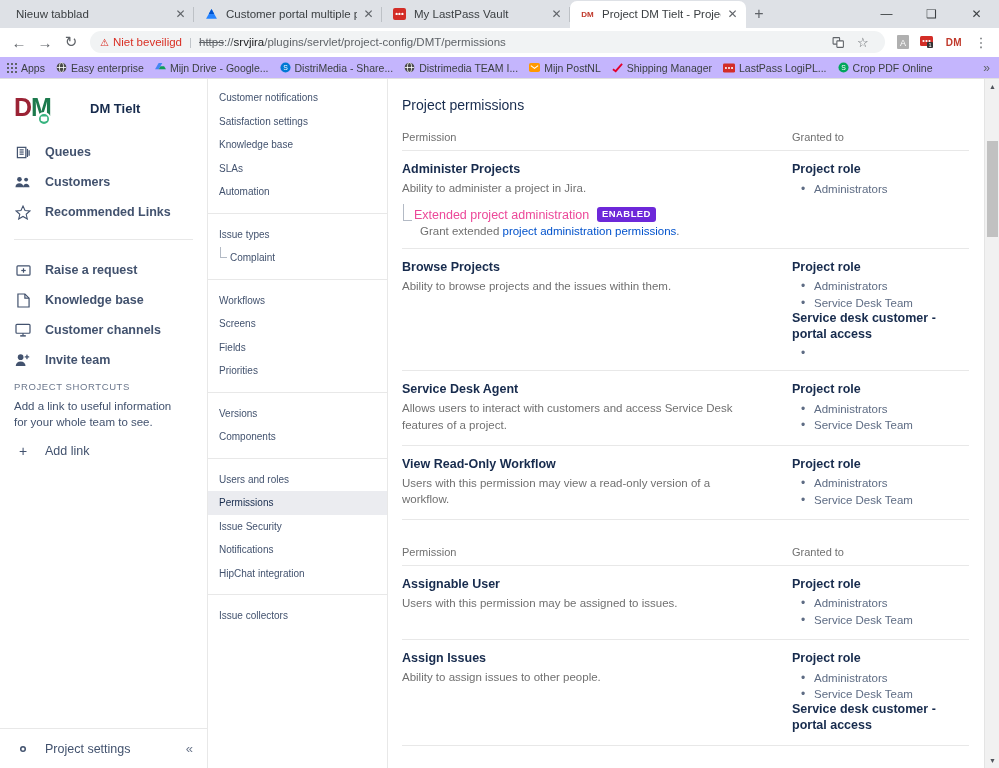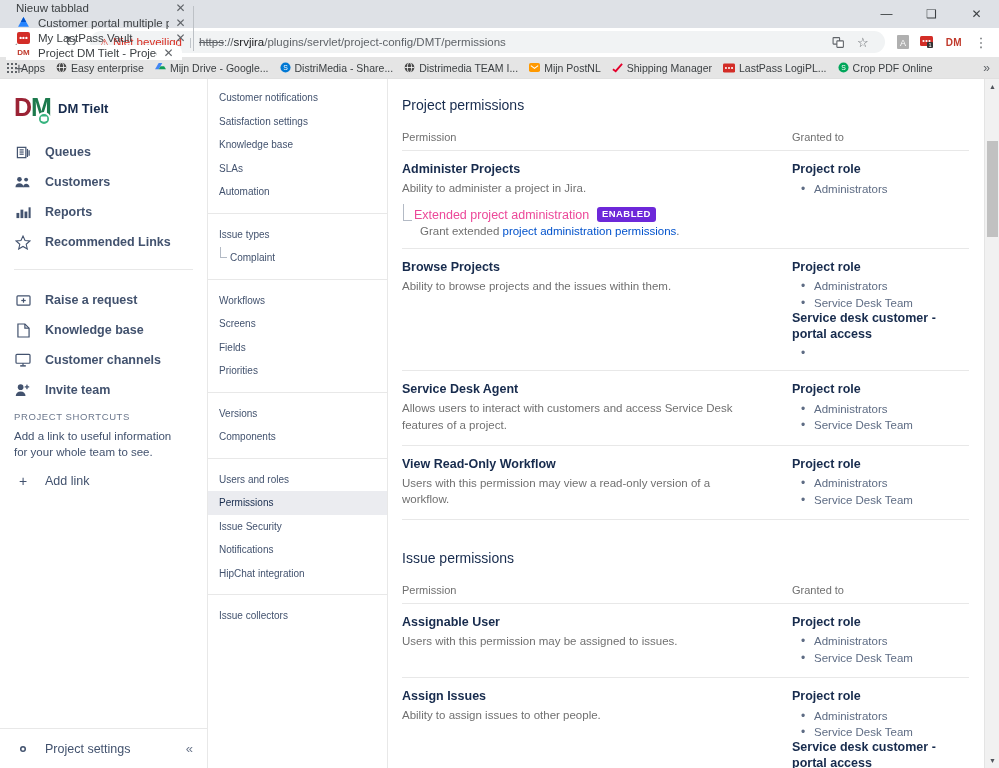--- a/index.html
+++ b/index.html
@@ -9,23 +9,22 @@
     overflow: hidden;
     font-family: "Liberation Sans", sans-serif;
     background: #fff;
   }
 
   
   #browser { width: 999px; height: 768px; display: flex; flex-direction: column; }
 
   .tabstrip {
     height: 28px; background: #dee1e6;
-    display: flex; align-items: flex-start; padding-left: 6px;
+    display: flex; align-items: center; padding-left: 6px;
     position: relative;
-    flex-direction: column;
   }
   .tab {
     height: 26px; display: flex; align-items: center;
     padding: 0 6px 0 10px; font-size: 11.5px; color: #3c4043;
     min-width: 0; position: relative;
   }
   .tab .tab-title {
     white-space: nowrap; overflow: hidden; text-overflow: clip;
     flex: 1; min-width: 0;
   }
@@ -84,21 +83,21 @@
   .tb-icon {
     width: 24px; height: 24px; display: flex; align-items: center;
     justify-content: center; font-size: 13px; color: #5f6368; flex: 0 0 24px;
   }
   .avatar-chip {
     font-size: 10px; font-weight: bold; color: #c0392b;
     padding: 0 7px; letter-spacing: .3px;
   }
 
   .bookmarks {
-    height: 22px; background: #e5e5e5; display: flex; align-items: center;
+    height: 22px; background: #c4b5fd; display: flex; align-items: center;
     padding: 0 7px; border-bottom: 1px solid #e0e0e0; font-size: 10.5px;
     color: #3c4043;
   }
   .bm {
     display: flex; align-items: center; margin-right: 11px;
     white-space: nowrap; max-width: 120px;
   }
   .bm .bmi { margin-right: 4px; display: flex; align-items: center; flex: 0 0 auto; }
   .bm-label { overflow: hidden; text-overflow: ellipsis; }
   .bm-overflow { margin-left: auto; color: #5f6368; font-size: 12px; padding-right: 2px;}
@@ -120,21 +119,21 @@
     width: 34px; height: 30px; position: relative; flex: 0 0 34px;
     margin-right: 10px;
   }
   .sb-logo .dm-d { font-size: 25px; font-weight: bold; color: #9b2335; letter-spacing: -1px; }
   .sb-logo .dm-m { font-size: 25px; font-weight: bold; color: #1d7a4d; letter-spacing: -1px; }
   .sb-logo .sd-badge {
     position: absolute; right: -3px; bottom: -3px; width: 14px; height: 14px;
     border-radius: 50%; background: #36b37e; border: 2px solid #fff;
     display: flex; align-items: center; justify-content: center;
   }
-  .sb-proj-name { font-size: 13px; font-weight: bold; color: #172b4d; }
+  .sb-proj-name { font-size: 13px; font-weight: bold; color: #172b4d; margin-left: 32px; }
 
   .sb-nav { padding-top: 4px; font-weight: bold; }
   .sb-item {
     display: flex; align-items: center; height: 30px; padding-left: 14px;
     font-size: 12.5px; color: #42526e; cursor: pointer;
   }
   .sb-ico {
     width: 18px; flex: 0 0 18px; margin-right: 13px;
     display: flex; align-items: center; justify-content: center;
     color: #42526e;
@@ -464,31 +463,20 @@
                 <circle cx="5" cy="4" r="2.6"></circle>
                 <circle cx="12.5" cy="4.3" r="2.2"></circle>
                 <path d="M0.5 13c0-3 2-4.6 4.5-4.6S9.5 10 9.5 13z"></path>
                 <path d="M9 13c.2-2.6 1.7-4 3.6-4 1.9 0 3.6 1.3 3.8 4z"></path>
               </svg>
           </span>
           <span>Customers</span>
         </div>
         <div class="sb-item">
           <span class="sb-ico">
-            <svg width="15" height="14" viewBox="0 0 16 14" fill="#42526e">
-                <rect x="0.5" y="8" width="3" height="5.5"></rect>
-                <rect x="4.8" y="4.5" width="3" height="9"></rect>
-                <rect x="9.1" y="6.5" width="3" height="7"></rect>
-                <rect x="13.4" y="2" width="2.2" height="11.5"></rect>
-              </svg>
-          </span>
-          <span>Reports</span>
-        </div>
-        <div class="sb-item">
-          <span class="sb-ico">
             <svg width="16" height="15" viewBox="0 0 18 17" fill="none" stroke="#42526e" stroke-width="1.2">
                 <path d="M9 1.2l2.3 5.1 5.5.5-4.2 3.7 1.3 5.4L9 13l-4.9 2.9 1.3-5.4L1.2 6.8l5.5-.5z"></path>
               </svg>
           </span>
           <span>Recommended Links</span>
         </div>
       </div>
 
       <div class="sb-sep"></div>
 
@@ -716,21 +704,20 @@
                   <li>Service Desk Team</li>
                 </ul>
               </div>
             </td>
           </tr>
         </tbody>
       </table>
 
       <div class="section-gap"></div>
 
-      <div class="section-title">Issue permissions</div>
       <table class="perm-table">
         <thead>
           <tr>
             <th class="col-perm">Permission</th>
             <th>Granted to</th>
           </tr>
         </thead>
         <tbody>
           <tr>
             <td>

